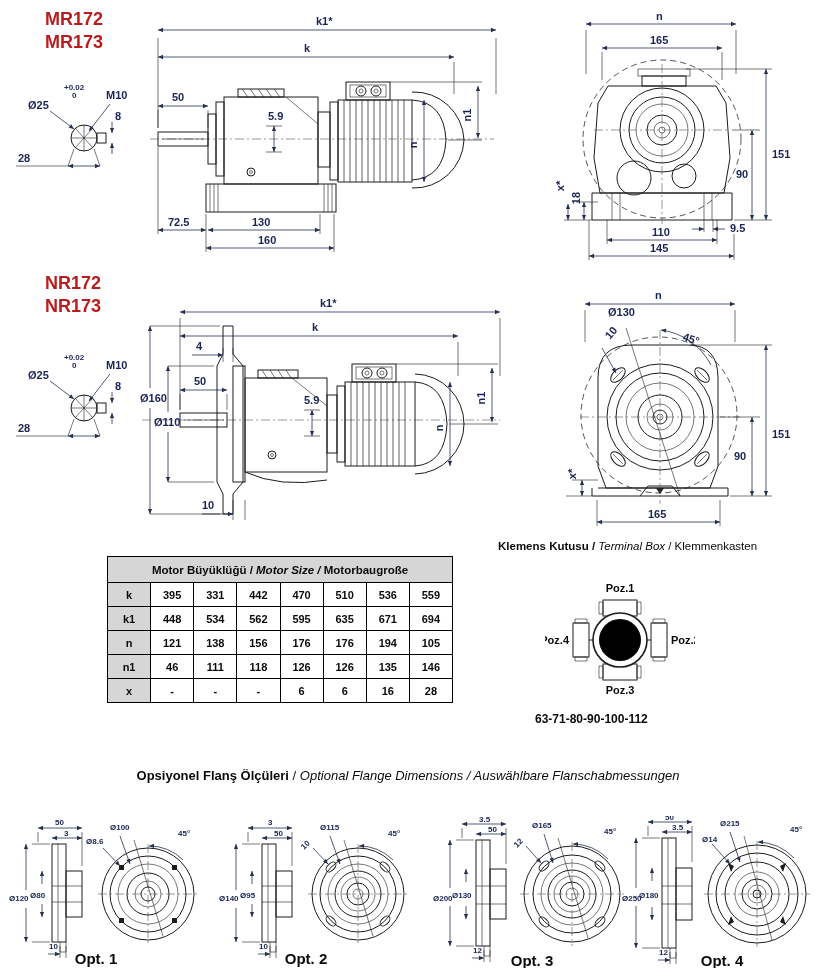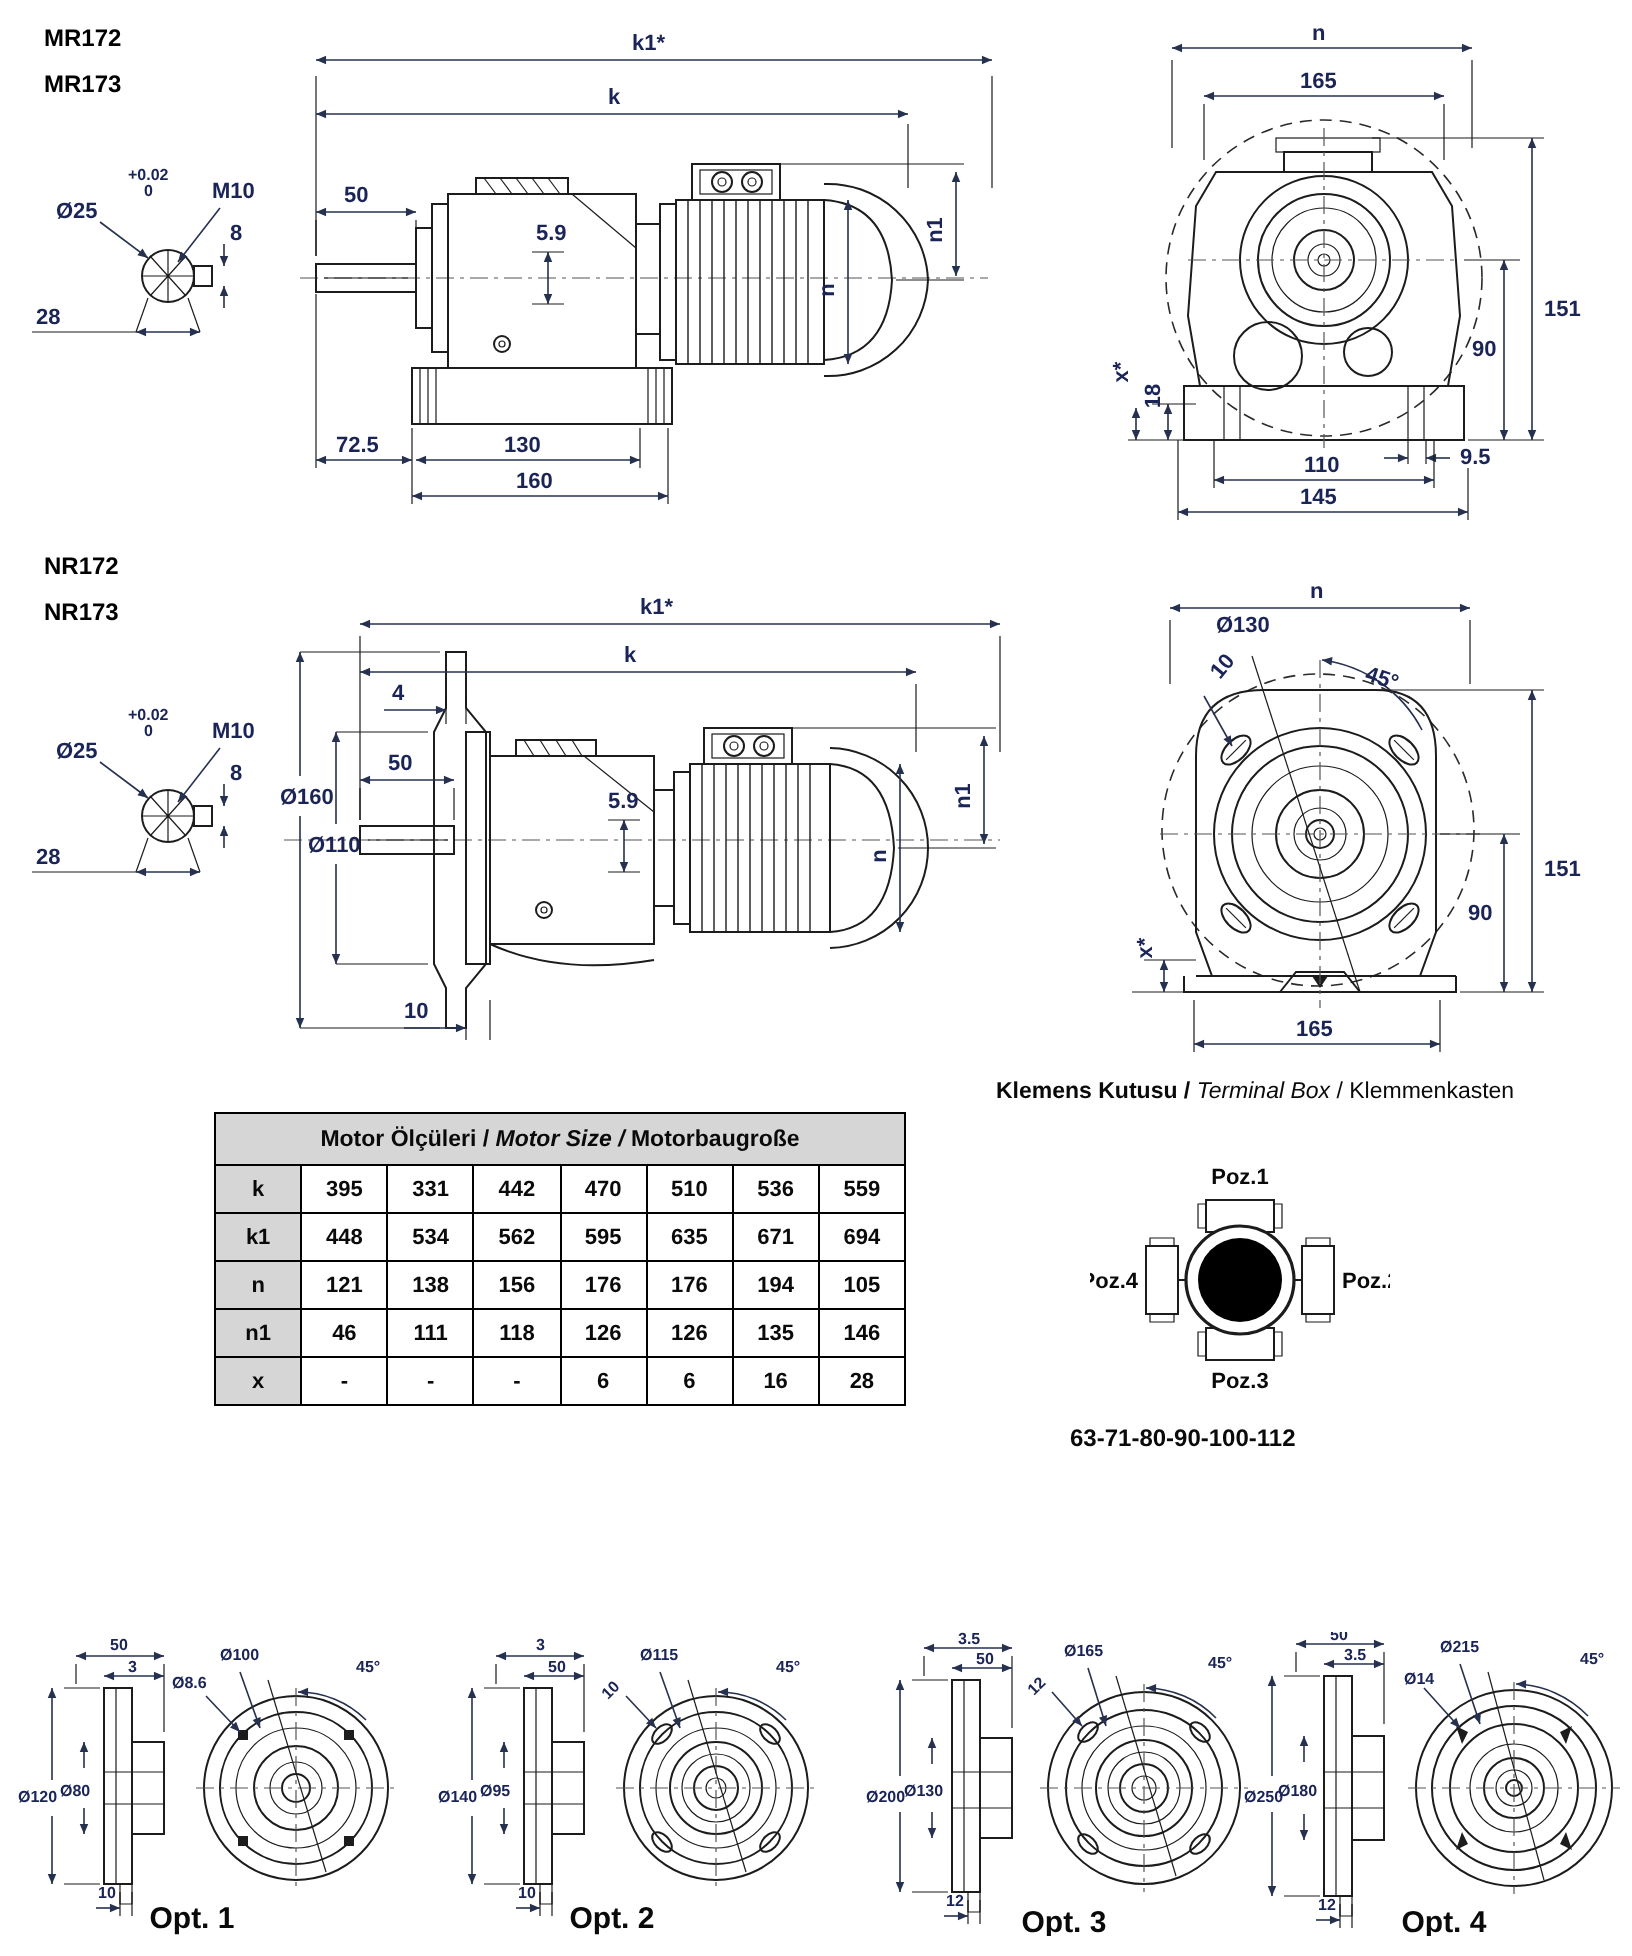--- a/index.html
+++ b/index.html
@@ -1,19 +1,19 @@
 <!DOCTYPE html>
 <html><head>
 <meta charset="utf-8">
 <style>
   html,body{margin:0;padding:0;background:#fff;}
   .page{position:relative;width:816px;height:978px;background:#ffffff;
         font-family:"Liberation Sans",sans-serif;color:#111;overflow:hidden;}
   .abs{position:absolute;}
-  .model-label div{font-size:12px;font-weight:bold;line-height:23px;color:#000000;}
+  .model-label div{font-size:18px;font-weight:bold;line-height:23px;color:#b91c1c;margin-left:23px;}
   svg{display:block;}
   svg text{font-family:"Liberation Sans",sans-serif;}
   .ln{stroke:#1c1c1c;stroke-width:1;fill:none;}
   .lt{stroke:#1c1c1c;stroke-width:.6;fill:none;}
   .cl{stroke:#555;stroke-width:.6;fill:none;stroke-dasharray:9 3 2 3;}
   .dsh{stroke:#2a2a2a;stroke-width:.8;fill:none;stroke-dasharray:6 4;}
   .dim{stroke:#26304f;stroke-width:.8;fill:none;}
   .dt{fill:#1a2456;font-weight:bold;font-size:11px;}
   .dts{fill:#1a2456;font-weight:bold;font-size:8px;}
   .bt{fill:#0a0a0a;font-weight:bold;}
@@ -310,21 +310,21 @@
   <text x="220" y="150" class="dt">151</text>
   <text x="182" y="172" class="dt">90</text>
   <text transform="translate(24,186) rotate(-90)" text-anchor="middle" class="dt">x*</text>
   <text x="96" y="230" class="dt">165</text>
 </svg>
 
 <table class="dims abs" style="left:107px;top:556px;width:346px">
   <tbody>
         <tr class="titlerow">
     <td colspan="8" class="gray">
-      <b>Motor Ölçüleri /</b>
+      <b>Motor Büyüklüğü /</b>
       <i style="font-weight:bold">Motor Size /</i>
       <span>Motorbaugroße</span>
     </td>
   </tr>
   <tr>
     <td class="gray">k</td>
     <td>395</td>
     <td>331</td>
     <td>442</td>
     <td>470</td>
@@ -397,20 +397,25 @@
     <circle cx="75" cy="62" r="21" fill="#000"></circle>
   </g>
   <text x="75" y="14" text-anchor="middle" class="bt" font-size="11">Poz.1</text>
   <text x="24" y="66" text-anchor="end" class="bt" font-size="11">Poz.4</text>
   <text x="126" y="66" class="bt" font-size="11">Poz.2</text>
   <text x="75" y="116" text-anchor="middle" class="bt" font-size="11">Poz.3</text>
 </svg>
 
 <div class="abs capt" style="left:535px;top:712px;width:170px">63-71-80-90-100-112</div>
 
+<div class="abs flangehead" style="left:0;top:768px">
+  <b>Opsiyonel Flanş Ölçüleri</b>
+  <span>/</span>
+  <i>Optional Flange Dimensions / Auswählbare Flanschabmessungen</i>
+</div>
 
 <svg class="abs" style="left:8px;top:816px" width="200" height="152" viewBox="0 0 200 152">
   <g>
     <rect x="44" y="28" width="14" height="98" class="ln"></rect>
     <rect x="58" y="55" width="16" height="46" class="ln"></rect>
     <path d="M44,70 H74 M44,86 H74 M50,28 V126 M52,126 v10 h6 v-10" class="lt"></path>
     <path d="M30,16 V26 M74,16 V50" class="lt"></path>
     <line x1="30" y1="12" x2="74" y2="12" class="dim" marker-start="url(#ar)" marker-end="url(#ar)"></line>
     <line x1="44" y1="22" x2="74" y2="22" class="dim" marker-start="url(#ar)" marker-end="url(#ar)"></line>
     <path d="M24,28 H42 M24,126 H42" class="lt"></path>

